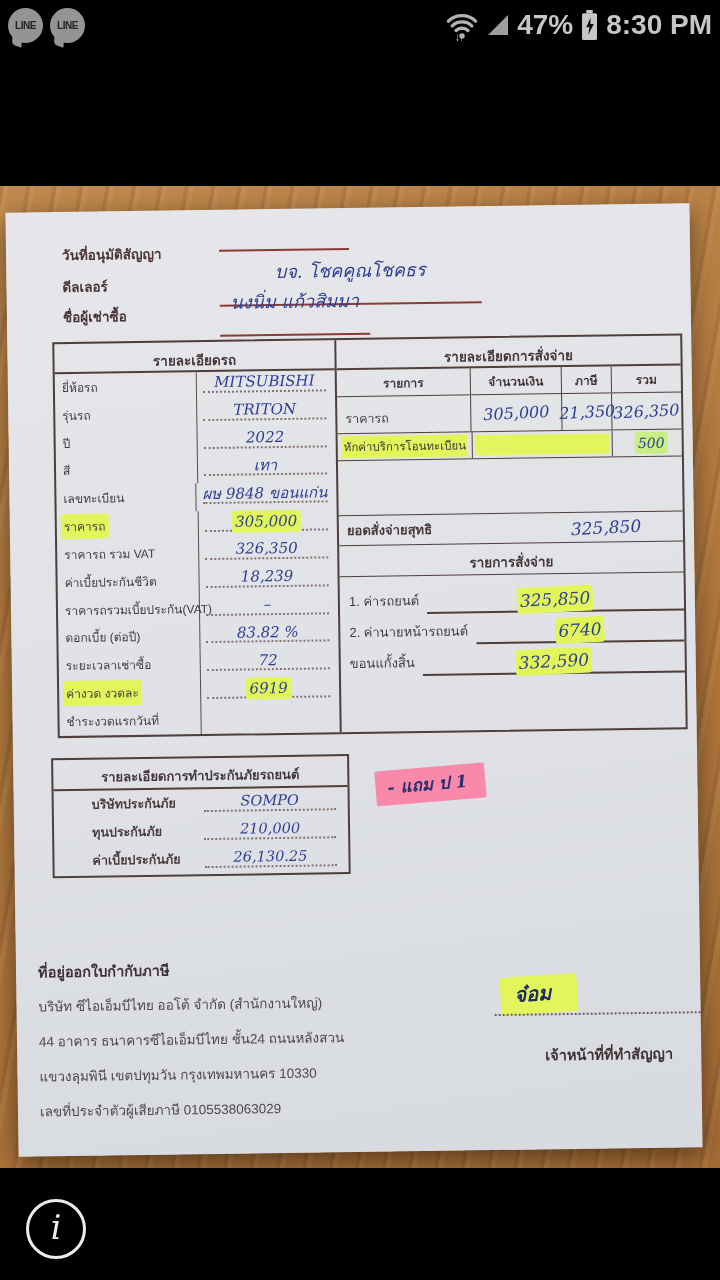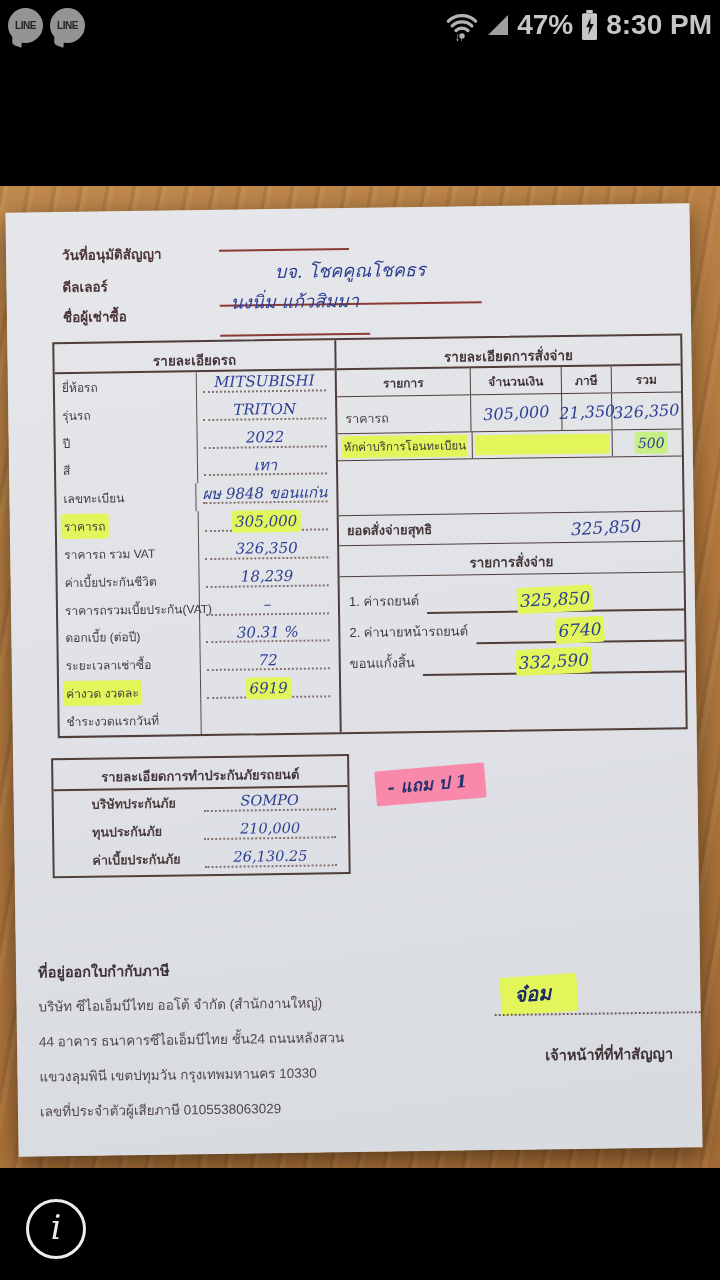--- a/index.html
+++ b/index.html
@@ -245,21 +245,21 @@
                 </div>
               <div class="lvalue">
                   <span class="hw">–</span>
                 </div>
             </div>
             <div class="lrow">
               <div class="llabel">
                   <span>ดอกเบี้ย (ต่อปี)</span>
                 </div>
               <div class="lvalue">
-                  <span class="hw">30.31 %</span>
+                  <span class="hw">83.82 %</span>
                 </div>
             </div>
             <div class="lrow">
               <div class="llabel">
                   <span>ระยะเวลาเช่าซื้อ</span>
                 </div>
               <div class="lvalue">
                   <span class="hw">72</span>
                 </div>
             </div>

